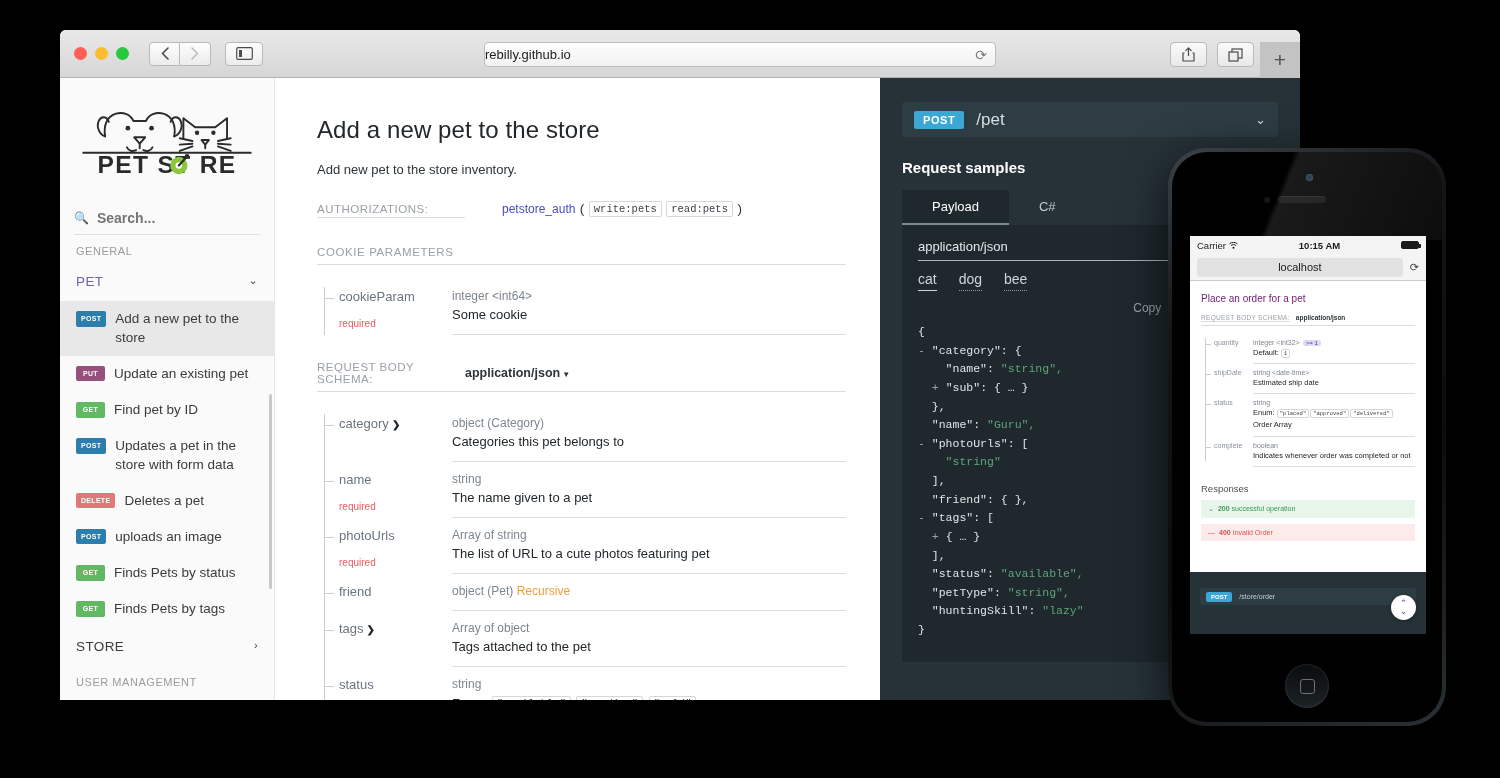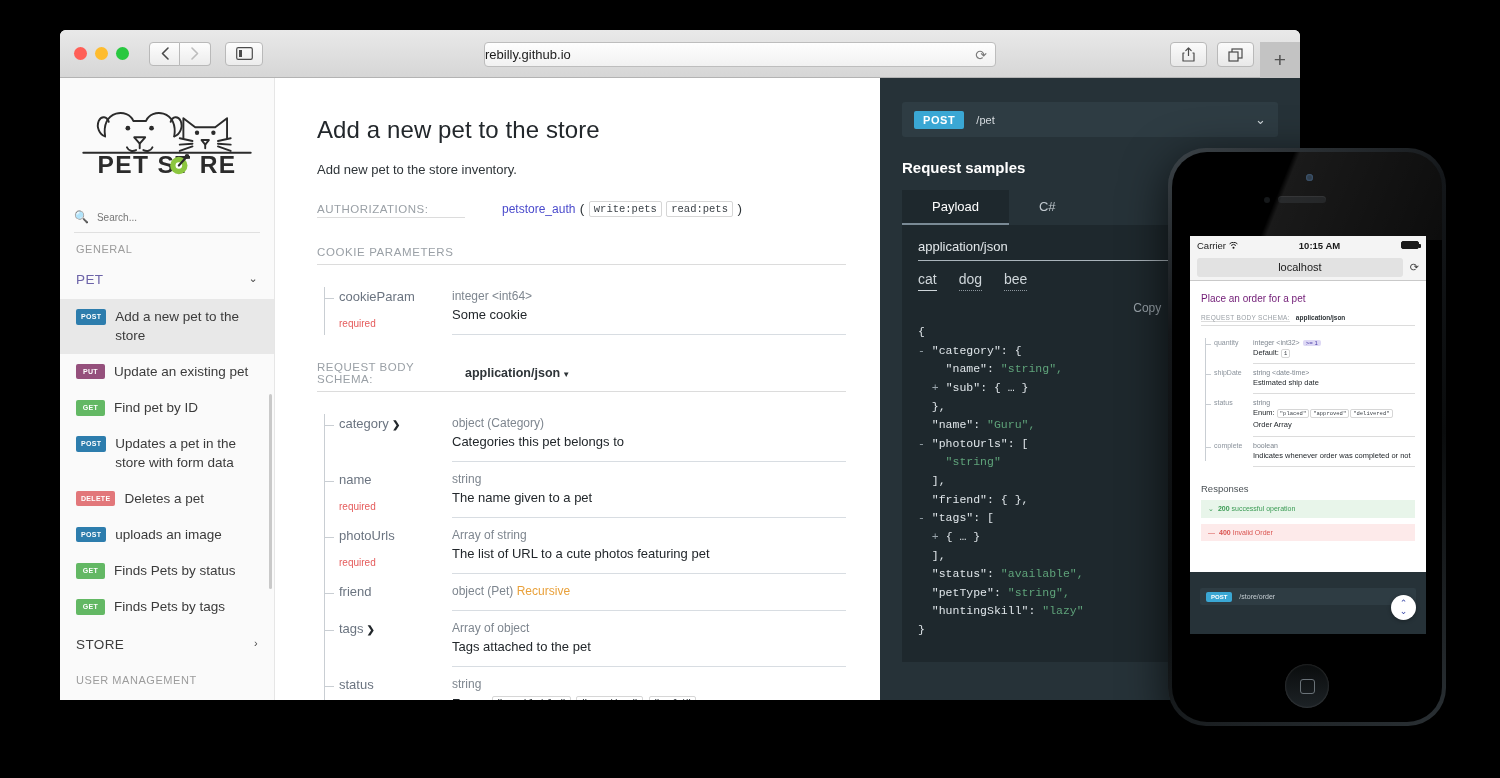--- a/index.html
+++ b/index.html
@@ -89,21 +89,21 @@
 
   .searchrow {
     margin: 26px 14px 0; padding-bottom: 8px;
     border-bottom: 1px solid #e0e0e0;
     display: flex; align-items: center; gap: 8px;
   }
   .search-ic { font-size: 12px; color: #4a4a4a; }
   .searchinput {
     border: none; background: transparent; outline: none;
     font-family: "Liberation Sans", sans-serif;
-    font-size: 10px; color: #8a8a8a; width: 140px;
+    font-size: 14px; color: #8a8a8a; width: 140px; font-weight: bold;
   }
   .grouplabel {
     padding: 10px 16px 6px; font-size: 11px; letter-spacing: .55px;
     color: #9c9c9c; text-transform: uppercase;
   }
   .navitem {
     display: flex; align-items: flex-start; gap: 9px;
     padding: 9px 16px; font-size: 13.5px; color: #3b3b3b;
     line-height: 1.35; cursor: pointer;
   }
@@ -197,21 +197,21 @@
     padding: 24px 22px; position: relative; overflow: hidden;
   }
   .pathbar {
     background: #2e3c43; border-radius: 3px; height: 35px;
     display: flex; align-items: center; padding: 0 12px; gap: 12px;
   }
   .method-pill {
     background: #3aa7d4; color: #fff; font-size: 11px; font-weight: bold;
     letter-spacing: .6px; padding: 3px 9px; border-radius: 2px;
   }
-  .pathtext { font-size: 11px; color: #d7dde1; flex: 1; }
+  .pathtext { font-size: 17px; color: #d7dde1; flex: 1; }
   .pathcaret { font-size: 13px; color: #cfd6da; }
   .reqtitle { margin-top: 22px; font-size: 15px; font-weight: bold; color: #fff; }
   .tabs { margin-top: 14px; display: flex; }
   .tab {
     padding: 9px 30px; font-size: 13px; color: #c2cad0;
     border-bottom: 2px solid transparent;
   }
   .tab.active { background: #1e282d; color: #fff; border-bottom-color: #7a8a95; }
   .codebox { background: #1e282d; padding: 14px 16px 22px; }
   .ctype {

